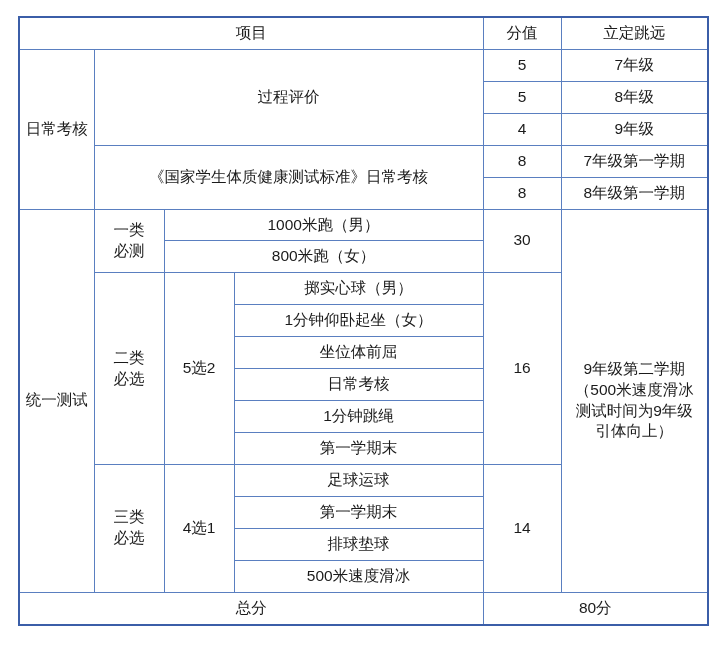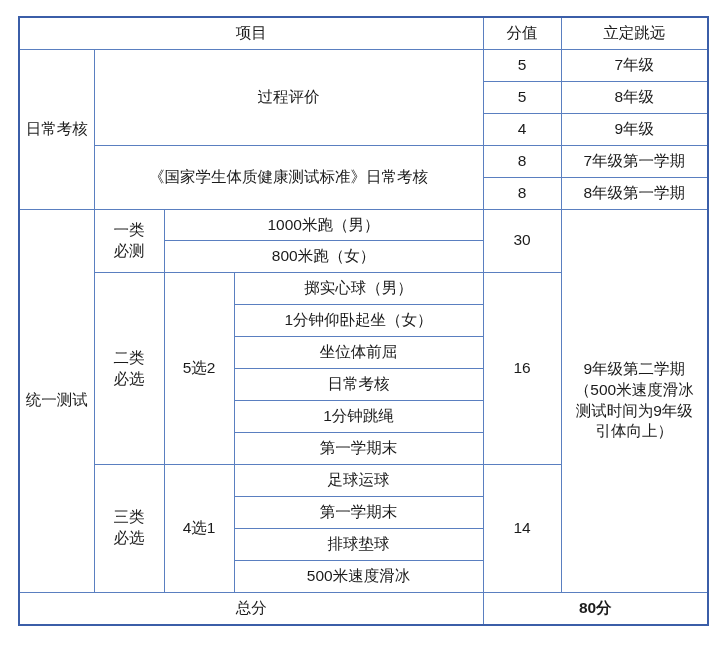--- a/index.html
+++ b/index.html
@@ -57,21 +57,21 @@
     font-size: 15.5px;
     line-height: 1.55;
     padding: 6px 6px;
   }
   .totalrow td {
     font-weight: bold;
     font-size: 16.5px;
     padding: 9px 2px;
   }
   .totalrow td.score {
-    font-weight: bold;
+    font-weight: normal;
   }
   
   col.c1 { width: 75px; }
   col.c2 { width: 70px; }
   col.c3 { width: 70px; }
   col.c4 { width: 249px; }
   col.c5 { width: 78px; }
   col.c6 { width: 147px; }
 </style>
 </head>

